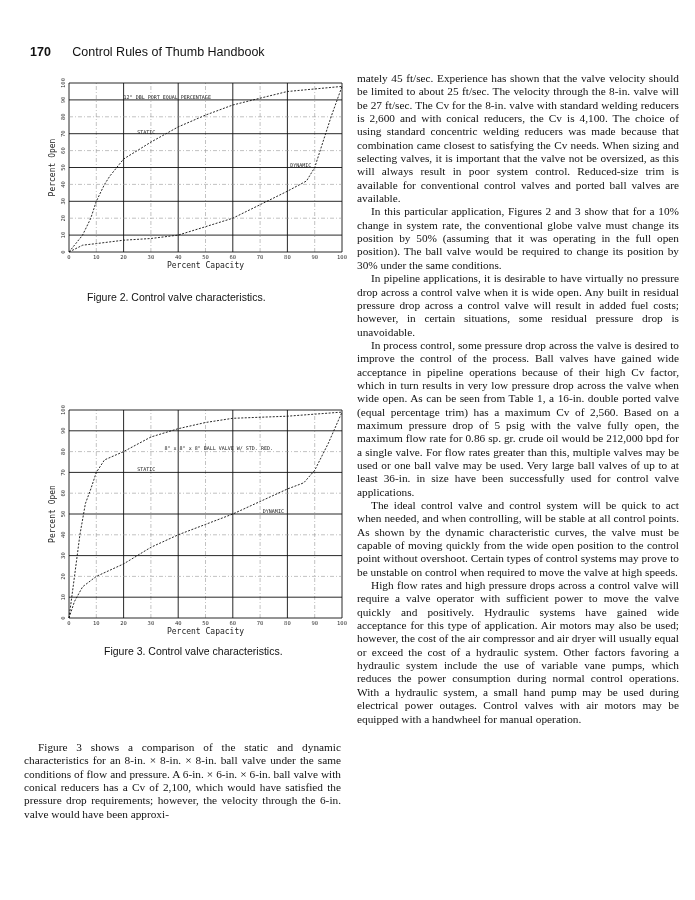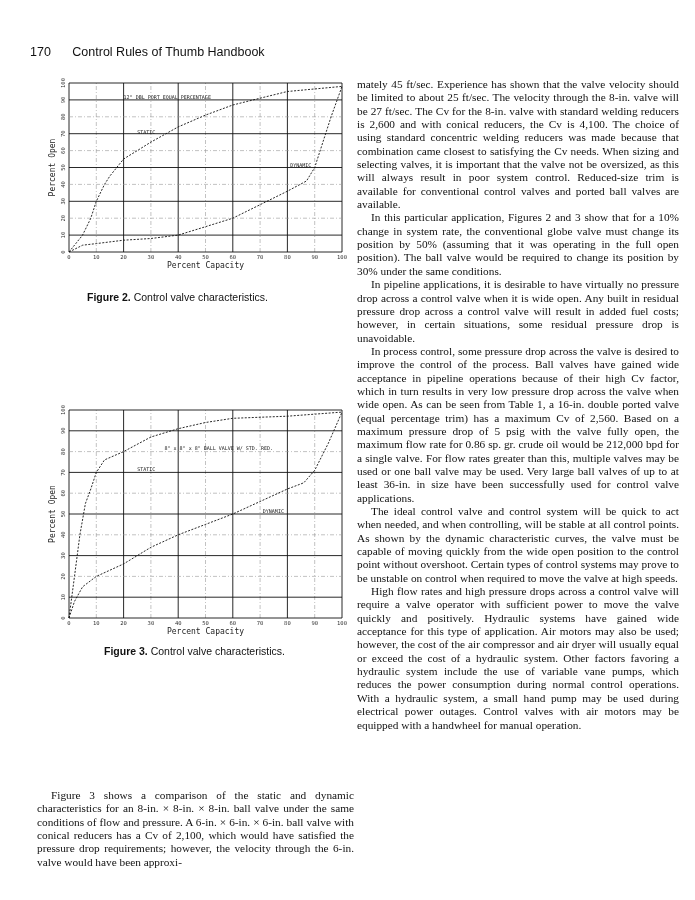--- a/index.html
+++ b/index.html
@@ -1,27 +1,27 @@
 <!DOCTYPE html>
 <html><head>
 <meta charset="utf-8">
 <style>
   html, body { margin:0; padding:0; background:#fff; }
   body { width:695px; height:900px; position:relative; overflow:hidden; color:#111; }
   .header { position:absolute; left:30px; top:45px; font-family:"Liberation Sans", sans-serif; font-size:12.5px; }
-  .header .pnum { font-weight:normal; margin-right:18px;margin-top:43px; }
+  .header .pnum { font-weight:bold; margin-right:18px;margin-top:43px; }
   .figure { position:absolute; left:40px; width:310px; }
   .figure svg { display:block; }
   .caption { position:absolute; font-family:"Liberation Sans", sans-serif; font-size:10.5px; }
-  .caption b { font-weight:bold; }
+  .caption b { font-weight:normal; }
   .col { position:absolute; font-family:"Liberation Serif", serif; font-size:11.3px; line-height:13.35px; text-align:justify; }
   .col p { margin:0; text-indent:14px; }
   .col p.noindent { text-indent:0; }
-  .right { left:357px; top:78px; width:322px; }
-  .left { left:37px; top:741px; width:317px;margin-top:48px; }
+  .right { left:357px; top:72px; width:322px; }
+  .left { left:24px; top:741px; width:317px; }
   .tick { font-family:"DejaVu Sans Mono", monospace; font-size:5.5px; fill:#333; }
   .axl { font-family:"DejaVu Sans Mono", monospace; font-size:8px; fill:#222; }
   .lbl { font-family:"DejaVu Sans Mono", monospace; font-size:5px; fill:#222; }
 </style>
 </head>
 <body>
 
 <div class="header">
   <span class="pnum">170</span>
   <span>Control Rules of Thumb Handbook</span>

